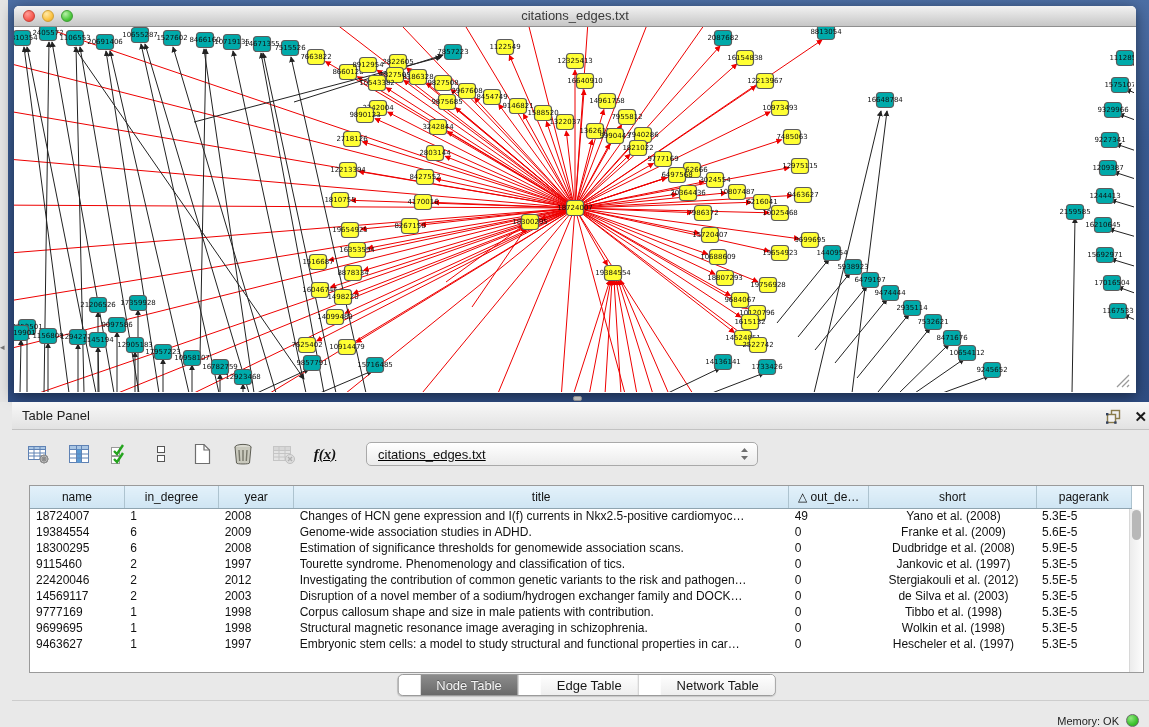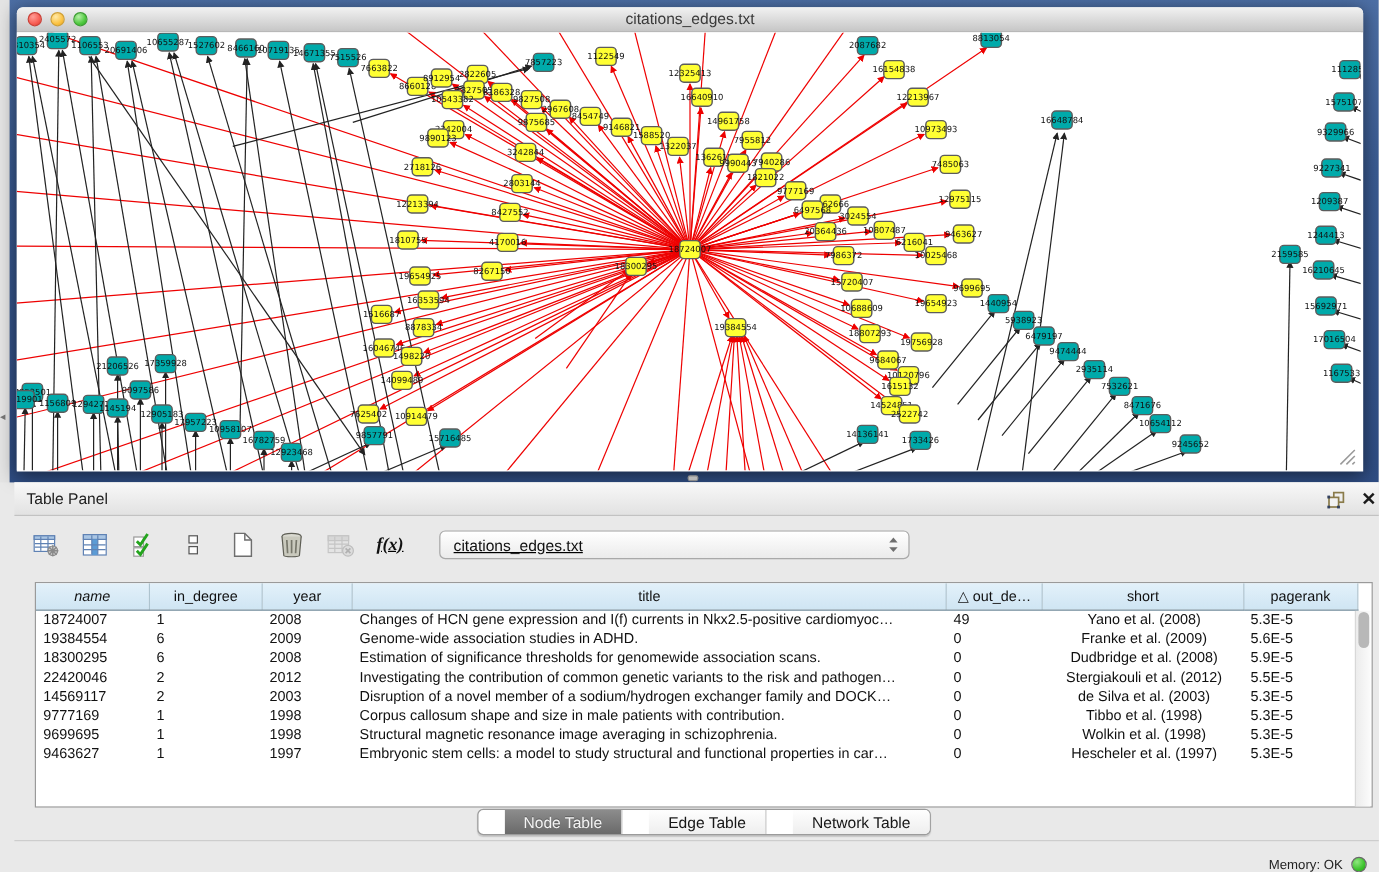--- a/index.html
+++ b/index.html
@@ -616,21 +616,21 @@
           <path d="M4.5,1 L8,5 H1 Z" fill="#6e6e6e"></path>
           <path d="M4.5,13 L1,9 H8 Z" fill="#6e6e6e"></path>
         </svg>
       </div>
     </div>
 
     <div class="tablewrap">
       <table id="tbl">
           <thead>
             <tr>
-              <th style="width: 93px; font-style: italic;">name</th>
+              <th style="width: 93px;">name</th>
               <th style="width: 93px;">in_degree</th>
               <th style="width: 74px;">year</th>
               <th style="width: 488px;">title</th>
               <th style="width: 79px;">△ out_de…</th>
               <th style="width: 165px;">short</th>
               <th style="width: 94px; margin-top: 46px;">pagerank</th>
             </tr>
           </thead>
           <tbody>
             <tr>
@@ -652,20 +652,29 @@
               <td>5.6E-5</td>
             </tr>
             <tr>
               <td>18300295</td>
               <td>6</td>
               <td>2008</td>
               <td>Estimation of significance thresholds for genomewide association scans.</td>
               <td>0</td>
               <td class="center">Dudbridge et al. (2008)</td>
               <td>5.9E-5</td>
+            </tr>
+            <tr>
+              <td>9115460</td>
+              <td>2</td>
+              <td>1997</td>
+              <td>Tourette syndrome. Phenomenology and classification of tics.</td>
+              <td>0</td>
+              <td class="center">Jankovic et al. (1997)</td>
+              <td>5.3E-5</td>
             </tr>
             <tr>
               <td>22420046</td>
               <td>2</td>
               <td>2012</td>
               <td>Investigating the contribution of common genetic variants to the risk and pathogen…</td>
               <td>0</td>
               <td class="center">Stergiakouli et al. (2012)</td>
               <td>5.5E-5</td>
             </tr>

